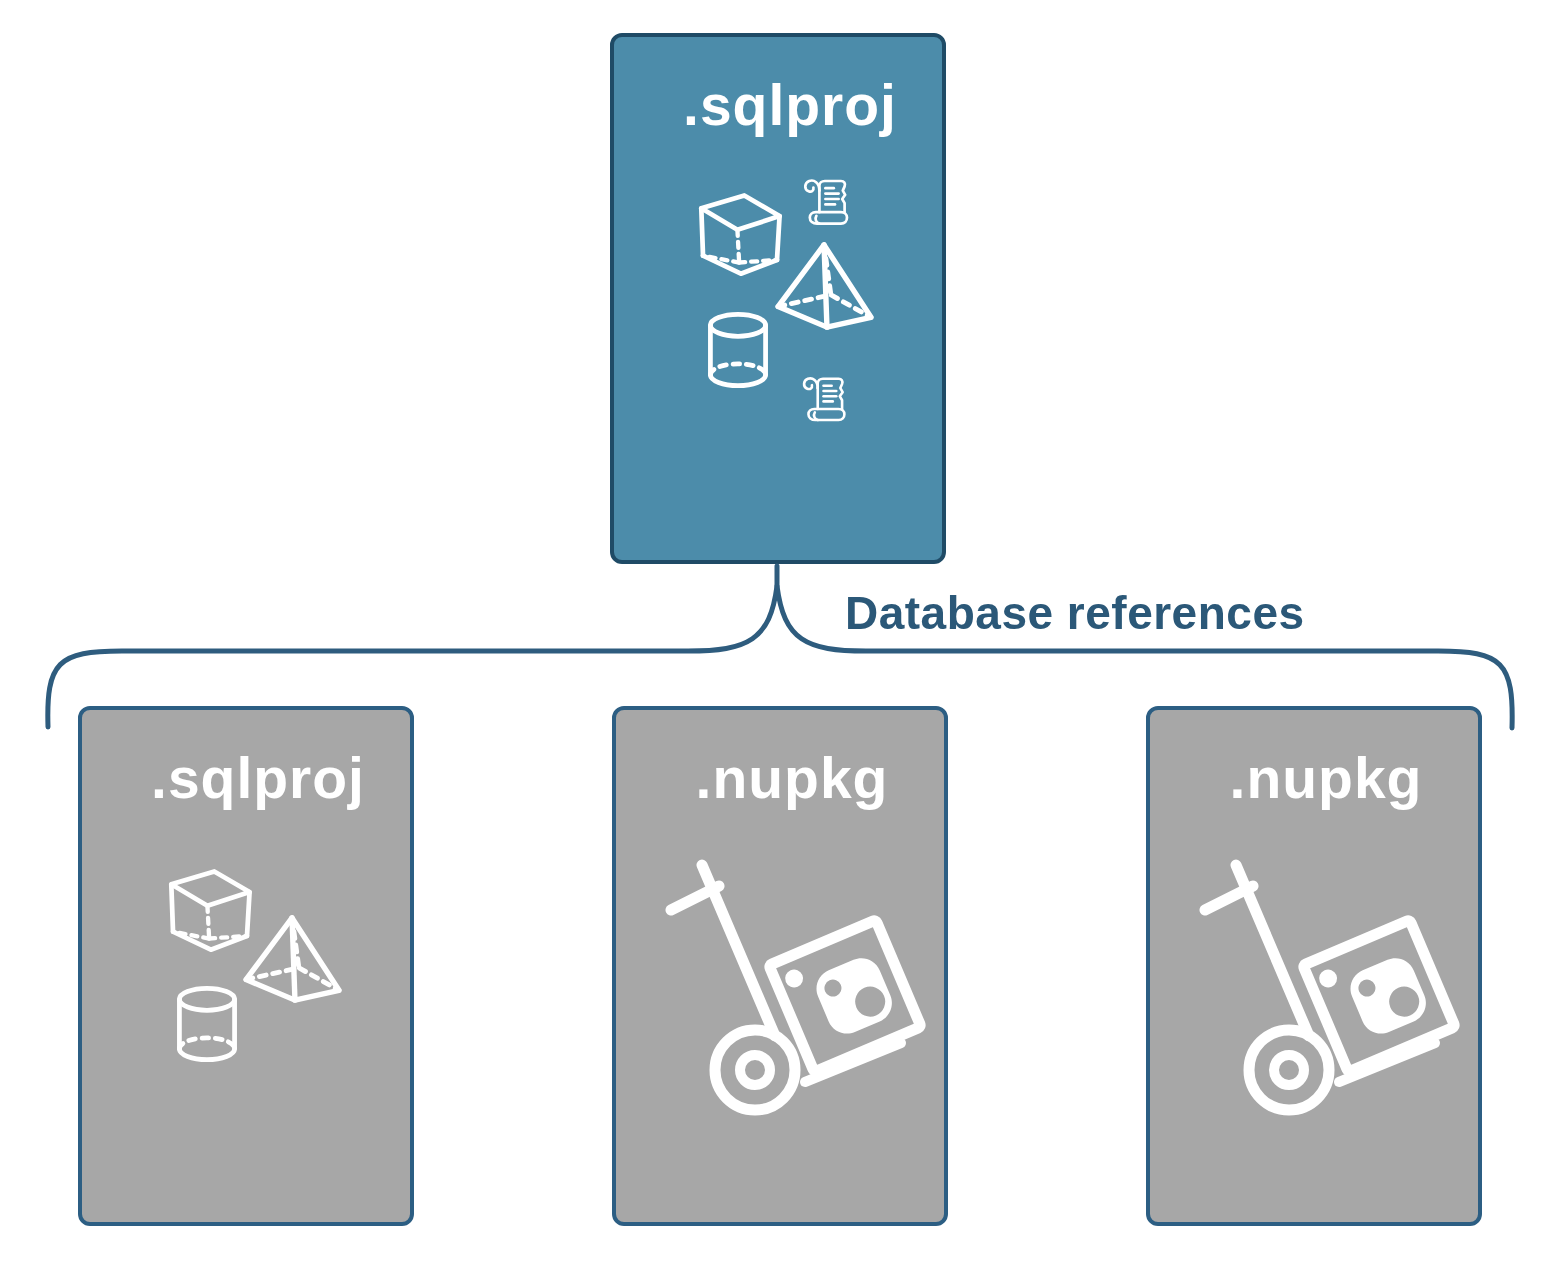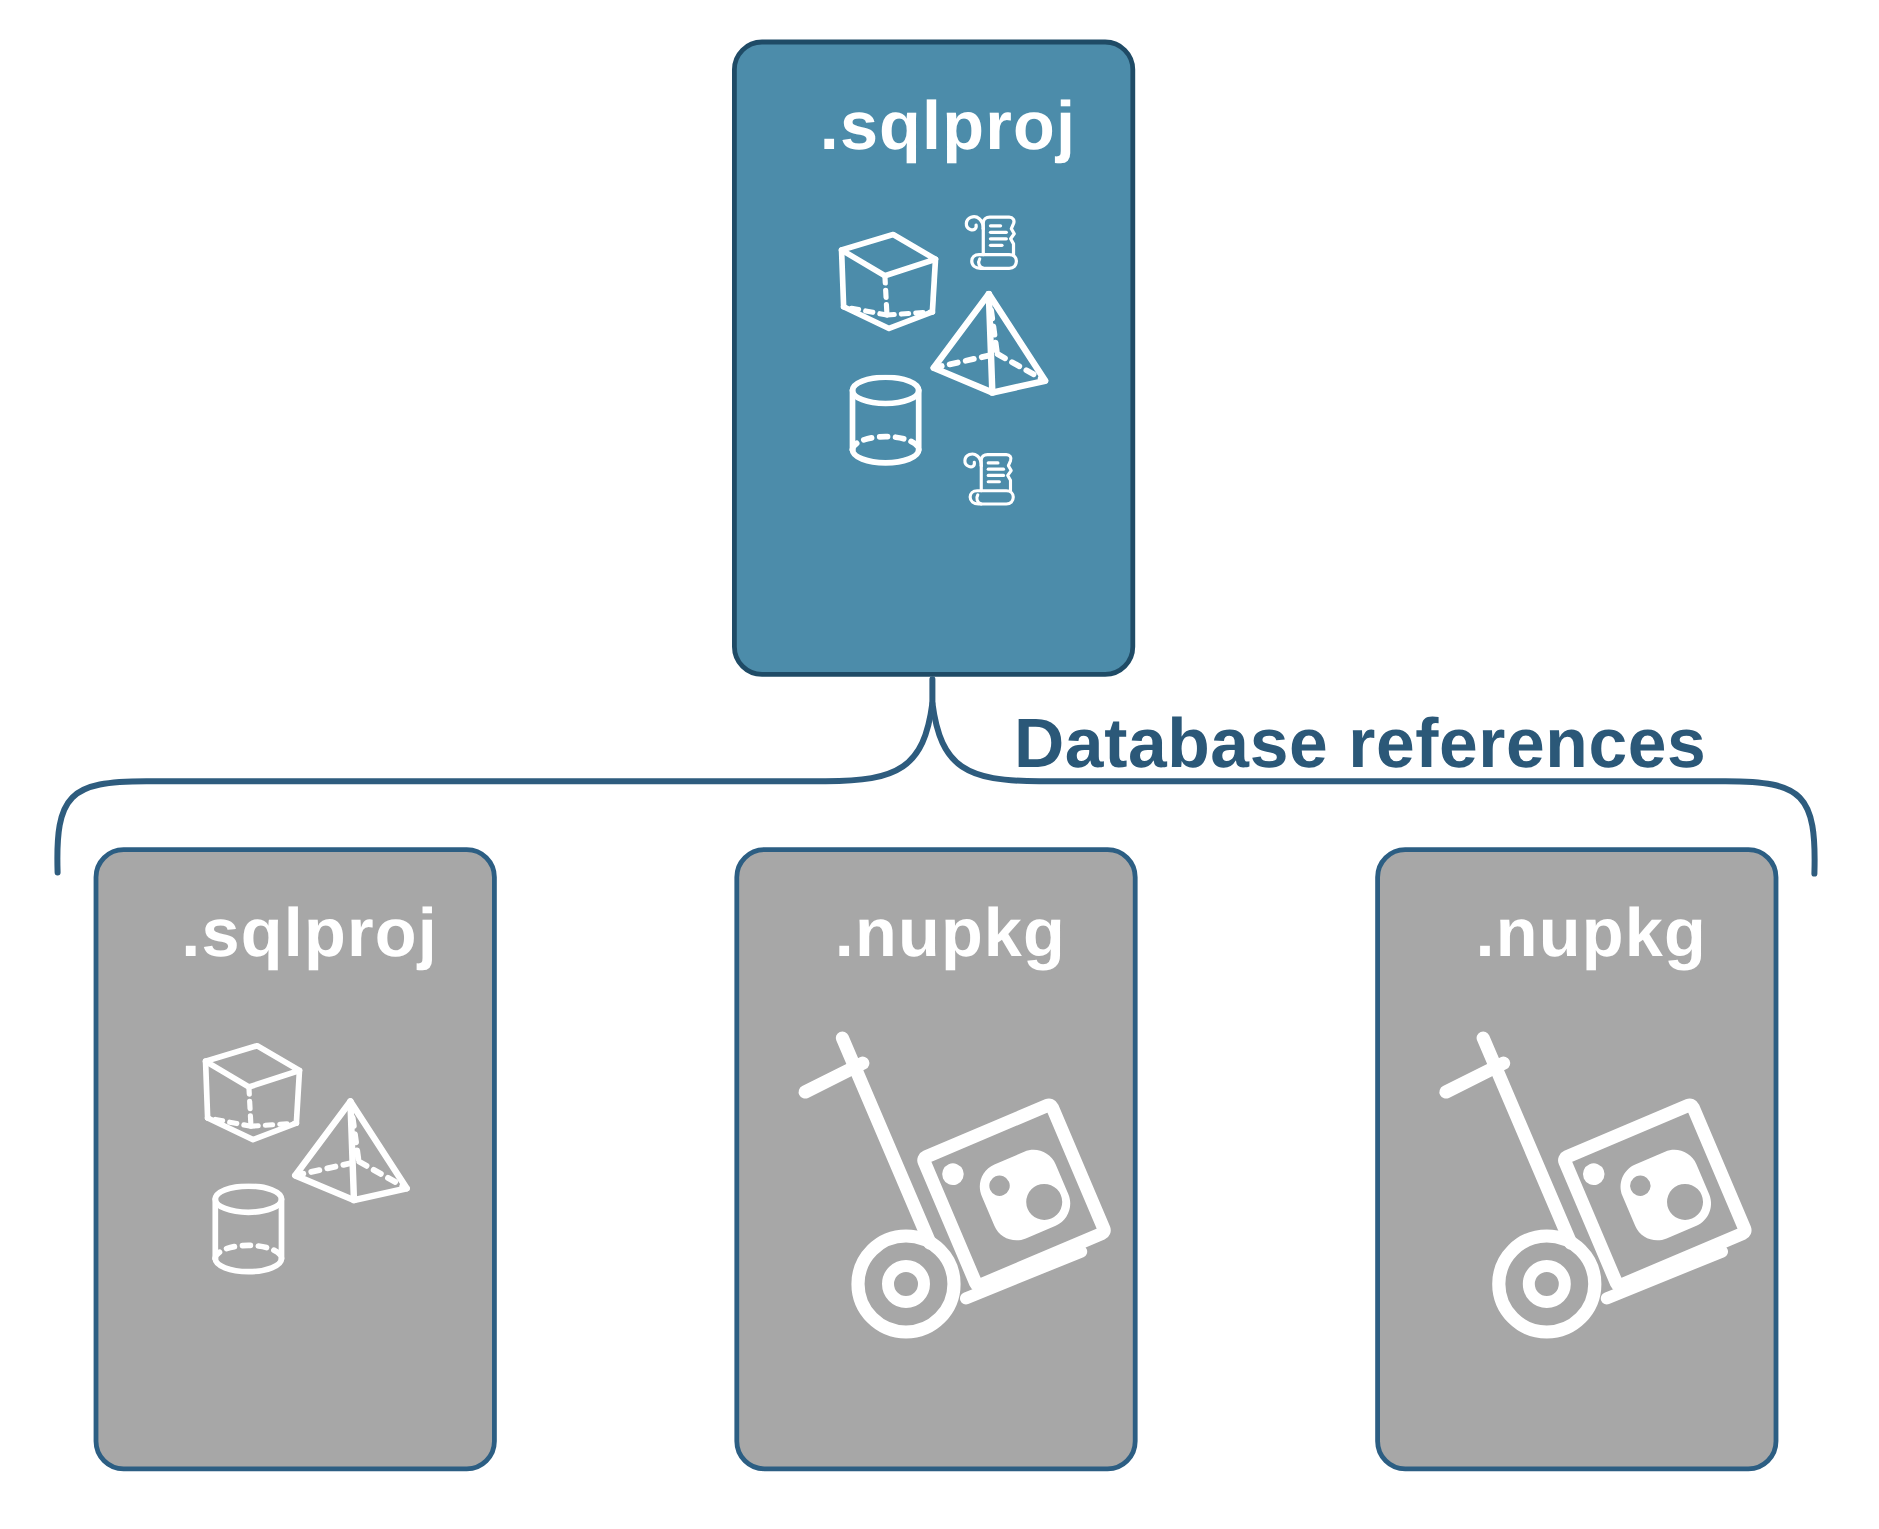--- a/index.html
+++ b/index.html
@@ -1,30 +1,30 @@
 <!DOCTYPE html>
 <html style="--background: #FFFFFF; --root-fill: #4C8CAA; --root-border: #1F4B66; --reference-fill: #A7A7A7; --reference-border: #2C5E83; --connector: #2E5C7E; --connector-label-text: #2B5878; --node-label-text: #FFFFFF; --icon: #FFFFFF;"><head>
 <meta charset="utf-8">
 <style>
   html,body{margin:0;padding:0;background:var(--background,#fff);}
   .canvas{position:relative;width:1566px;height:1274px;background:var(--background,#fff);
           font-family:"Liberation Sans",sans-serif;overflow:hidden;}
-  .node{position:absolute;box-sizing:border-box;border-radius:25px;padding-left:24px;}
+  .node{position:absolute;box-sizing:border-box;border-radius:12px;padding-left:24px;}
   .node-root{left:610px;top:33px;width:336px;height:531px;
              background:var(--root-fill,#4C8CAA);border:4px solid var(--root-border,#1F4B66);}
   .node-ref{background:var(--reference-fill,#A7A7A7);border:4px solid var(--reference-border,#2C5E83);}
   .node-ref1{left:78px;top:706px;width:336px;height:520px;}
   .node-ref2{left:612px;top:706px;width:336px;height:520px;}
   .node-ref3{left:1146px;top:706px;width:336px;height:520px;}
   .node-title{padding-top:40px;text-align:center;font-size:57px;font-weight:bold;
               letter-spacing:1px;color:var(--node-label-text,#fff);line-height:1;}
   .icon{position:absolute;color:var(--icon,#fff);display:block;}
   .brace{position:absolute;left:0;top:0;color:var(--connector,#2E5C7E);}
   .brace path{fill:none;stroke:currentColor;stroke-width:5;stroke-linecap:round;}
-  .connector-label{position:absolute;left:845px;top:586px;font-size:58px;font-weight:bold;
+  .connector-label{position:absolute;left:845px;top:586px;font-size:46px;font-weight:bold;
                    color:var(--connector-label-text,#2B5878);letter-spacing:0.5px;white-space:nowrap;}
   .defs-hidden{position:absolute;width:0;height:0;overflow:hidden;}
 </style>
 </head>
 <body>
 
 <svg class="defs-hidden" aria-hidden="true">
   <defs>
     <symbol id="sym-cube" viewBox="0 0 104 100">
       <g fill="none" stroke="currentColor" stroke-width="5.5" stroke-linecap="round" stroke-linejoin="round">

